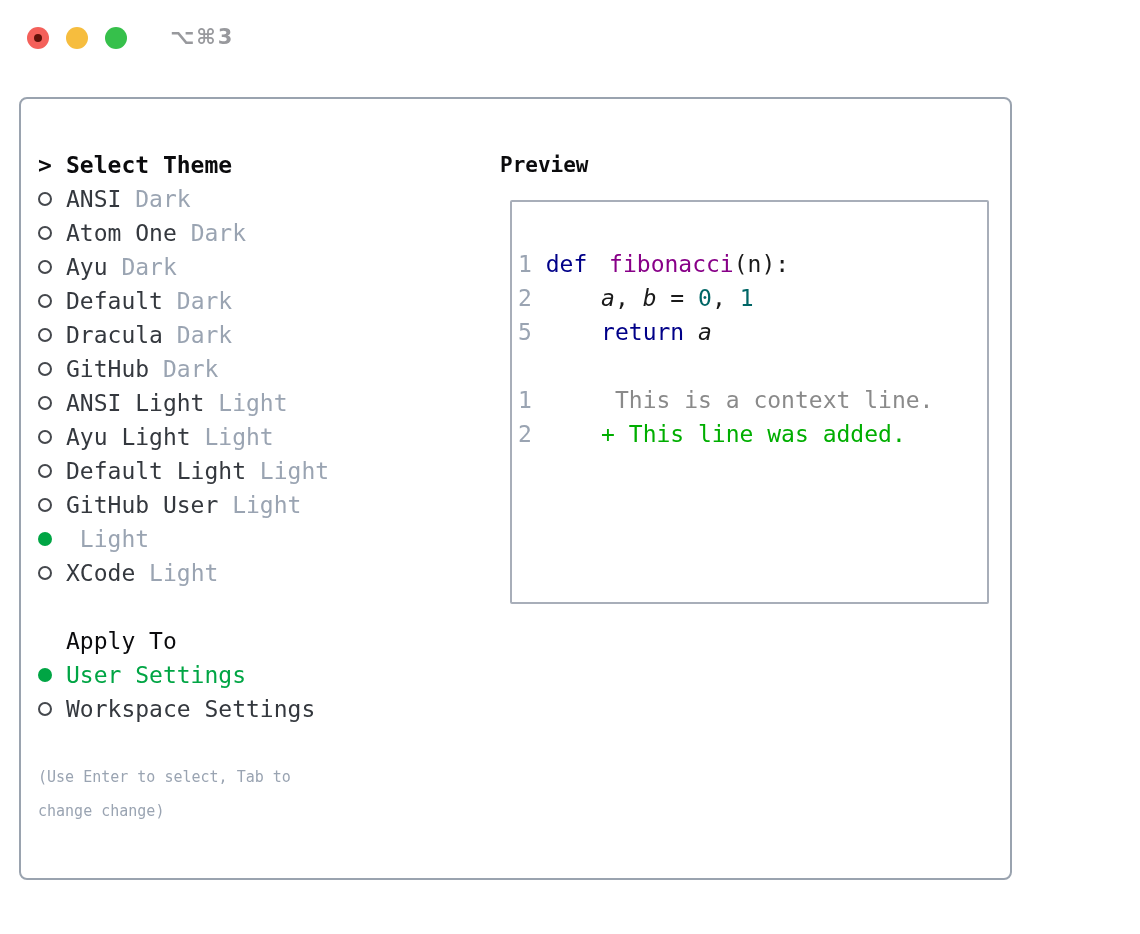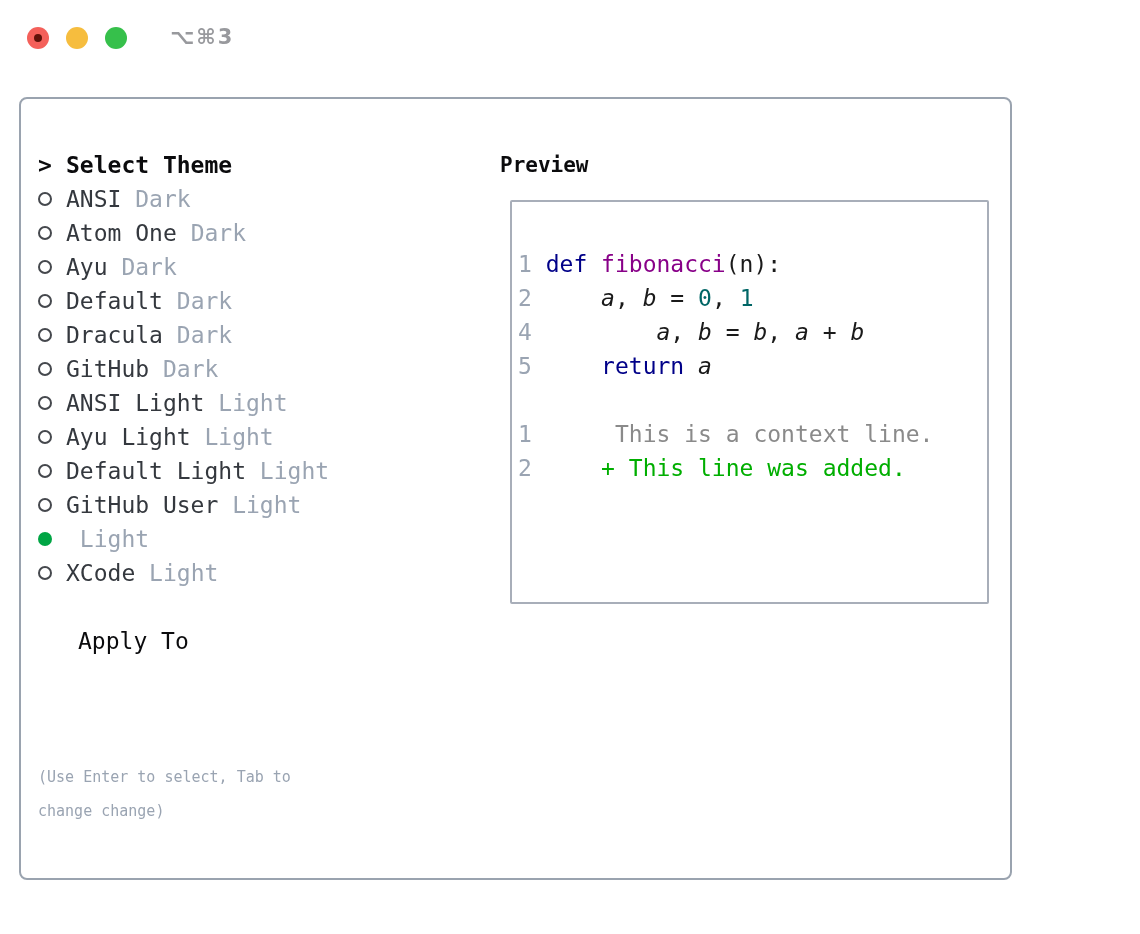--- a/index.html
+++ b/index.html
@@ -28,21 +28,21 @@
   
   .panel{
     position:absolute;left:19px;top:97px;width:993px;height:783px;
     border:2px solid var(--panel_border);border-radius:8px;box-sizing:border-box;
     background:#fff;
   }
   .row{display:flex;align-items:center;height:34px;white-space:pre;font-size:23px;line-height:34px;}
   .marker{width:28px;flex:0 0 28px;display:flex;align-items:center;}
   .prompt{color:var(--text_black);font-weight:bold;}
   .hdr{color:var(--text_black);font-weight:bold;}
-  .apply-hdr{color:var(--text_black);margin-left:12px;}
+  .apply-hdr{color:var(--text_black);}
   .circle{width:10px;height:10px;border:2px solid var(--marker_stroke);border-radius:50%;box-sizing:content-box;}
   .circle.filled{width:14px;height:14px;border:none;background:var(--accent_green);}
   .tname{color:var(--text_dark);text-align:center;}
   .theme-row.selected .tname{color:var(--accent_green);}
   .tvariant{color:var(--muted);}
   .themes{position:absolute;left:17px;top:49px;}
   .apply{position:absolute;left:17px;top:525px;}
   .hint{
     position:absolute;left:17px;top:661px;color:var(--muted);
     font-size:15px;line-height:34px;white-space:pre;
@@ -54,21 +54,21 @@
   }
   .preview-box{
     position:absolute;left:489px;top:101px;width:479px;height:404px;
     border:2px solid var(--preview_border);border-radius:2px;box-sizing:border-box;
     background:#fff;overflow:hidden;
   }
   .code{padding:45px 0 0 6px;}
   .code-line{white-space:pre;font-size:23px;line-height:34px;height:34px;}
   .tok-num{color:var(--line_num);}
   .tok-kwd{color:var(--kwd);}
-  .tok-fn{color:var(--fn);}
+  .tok-fn{color:var(--fn);margin-left:8px;}
   .tok-lit{color:var(--lit);}
   .tok-pln{color:var(--pln);}
   .tok-var{color:var(--pln);font-style:italic;}
   .tok-ctx{color:var(--ctx);text-align:right;}
   .tok-del{color:var(--del);}
   .tok-add{color:var(--add);}
 </style>
 </head>
 <body>
 
@@ -104,31 +104,34 @@
           <div class="row theme-row selected"><span class="marker"><span class="circle filled"></span></span><span class="tvariant"> Light</span></div>
           <div class="row theme-row"><span class="marker"><span class="circle"></span></span><span class="tname">XCode</span><span class="tvariant"> Light</span></div>
         </div>
     </div>
 
     <div class="apply">
       <div class="row">
         <span class="marker"></span>
         <span class="apply-hdr">Apply To</span>
       </div>
+      <div id="apply-rows">
+          <div class="row theme-row selected"><span class="marker"><span class="circle filled"></span></span><span class="tname">User Settings</span></div>
+          <div class="row theme-row"><span class="marker"><span class="circle"></span></span><span class="tname">Workspace Settings</span></div>
+        </div>
     </div>
 
     <div class="hint" id="hint"><div>(Use Enter to select, Tab to</div><div>change change)</div></div>
 
     <div class="preview-label">Preview</div>
 
     <div class="preview-box">
       <div class="code" id="code">
           <div class="code-line"><span class="tok-num">1 </span><span class="tok-kwd">def </span><span class="tok-fn">fibonacci</span><span class="tok-pln">(n):</span></div>
           <div class="code-line"><span class="tok-num">2 </span><span class="tok-pln">    </span><span class="tok-var">a</span><span class="tok-pln">, </span><span class="tok-var">b</span><span class="tok-pln"> = </span><span class="tok-lit">0</span><span class="tok-pln">, </span><span class="tok-lit">1</span></div>
-          <div class="code-line"><span class="tok-num">4 </span><span class="tok-pln">        </span><span class="tok-var">a</span><span class="tok-pln">, </span><span class="tok-var">b</span><span class="tok-pln"> = </span><span class="tok-var">b</span><span class="tok-pln">, </span><span class="tok-var">a</span><span class="tok-pln"> + </span><span class="tok-var">b</span></div>
           <div class="code-line"><span class="tok-num">5 </span><span class="tok-pln">    </span><span class="tok-kwd">return</span><span class="tok-pln"> </span><span class="tok-var">a</span></div>
           <div class="code-line"><span class="tok-num"> </span></div>
           <div class="code-line"><span class="tok-num">1 </span><span class="tok-ctx">     This is a context line.</span></div>
           <div class="code-line"><span class="tok-num">2 </span><span class="tok-add">    + This line was added.</span></div>
         </div>
     </div>
 
   </div>
 </div>
 

